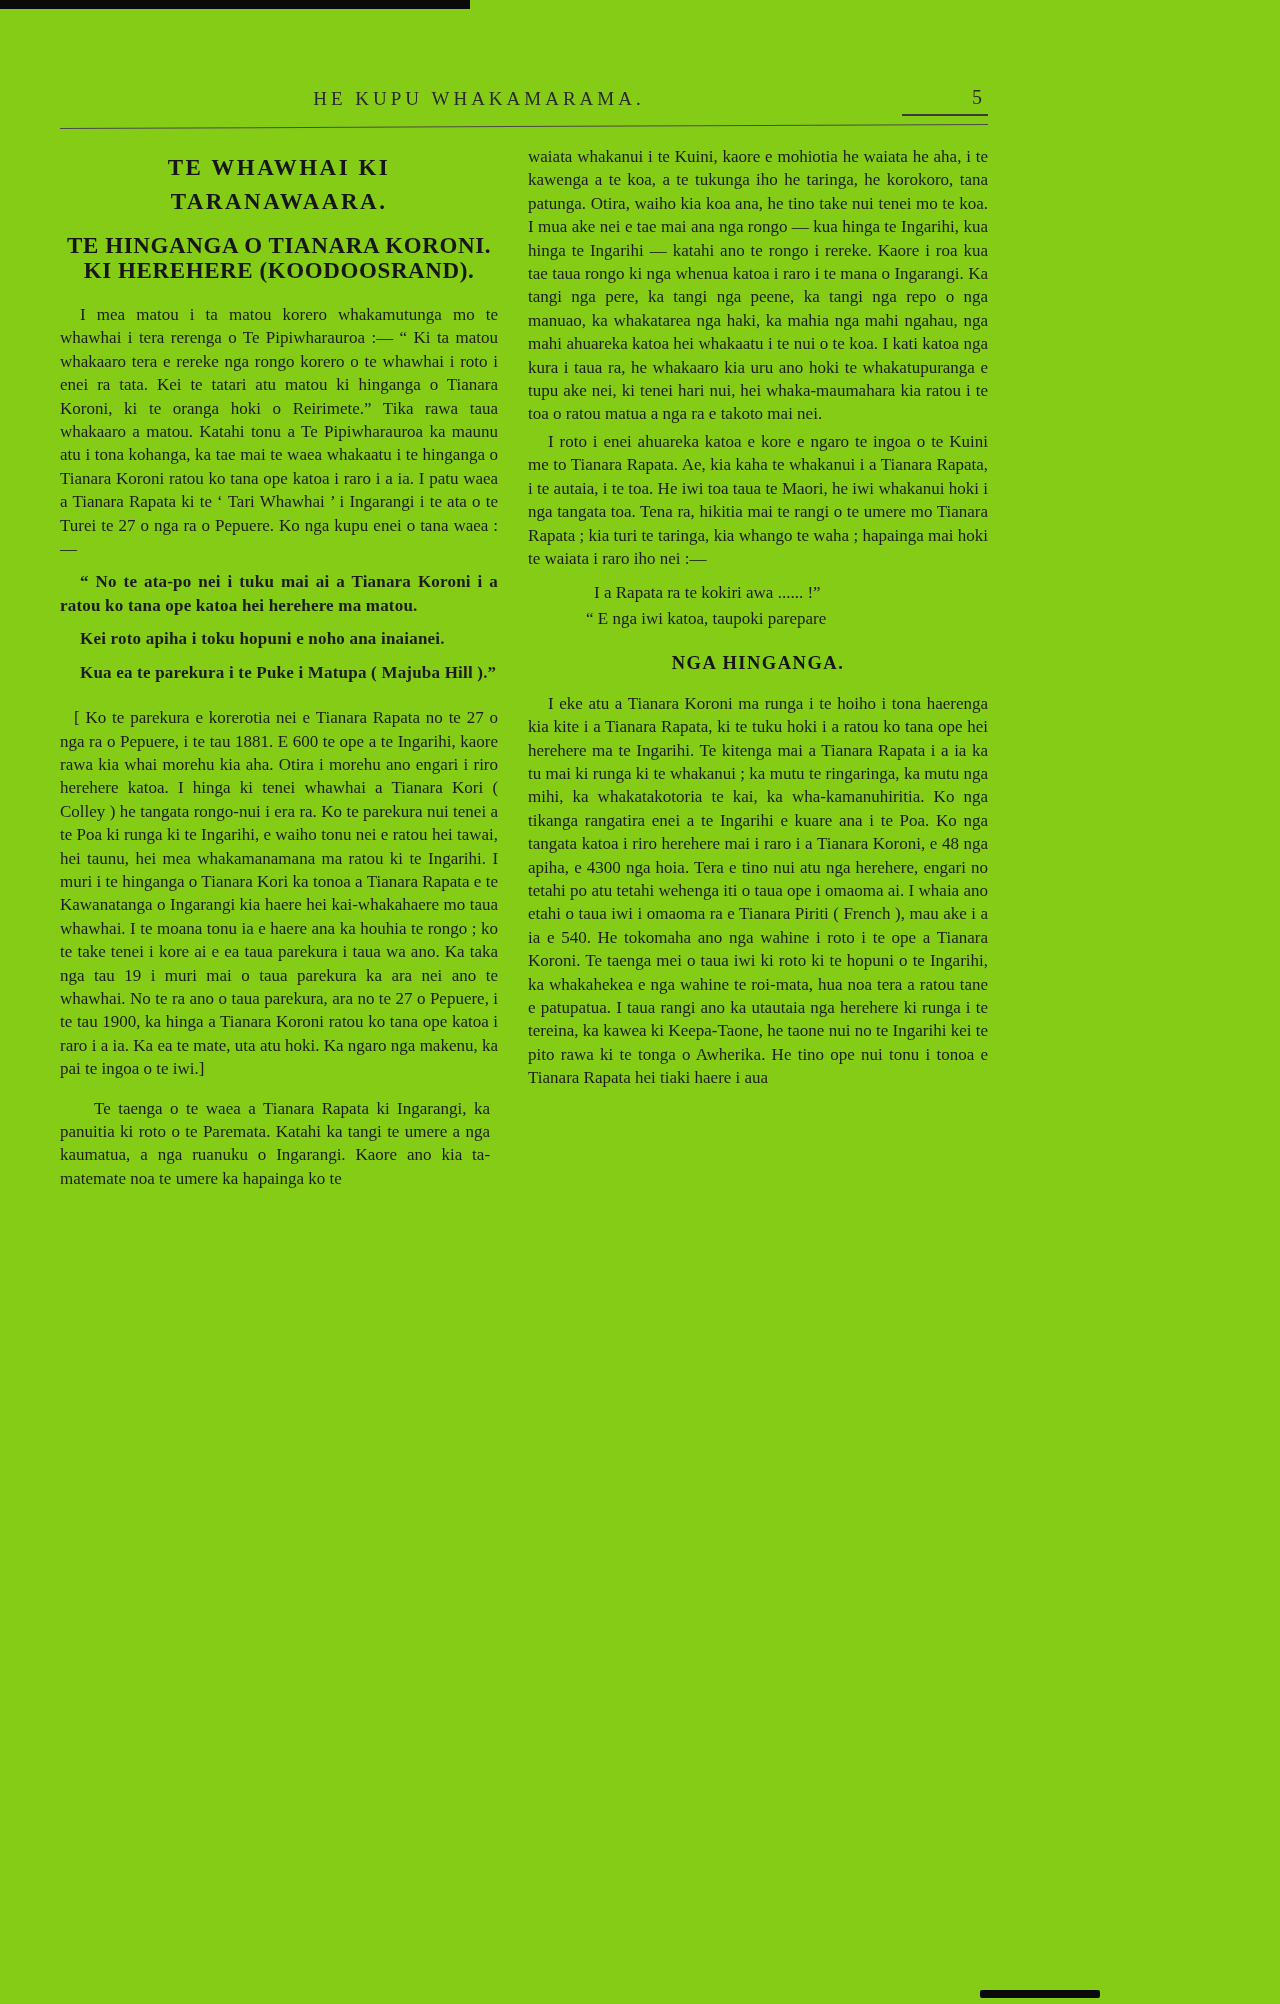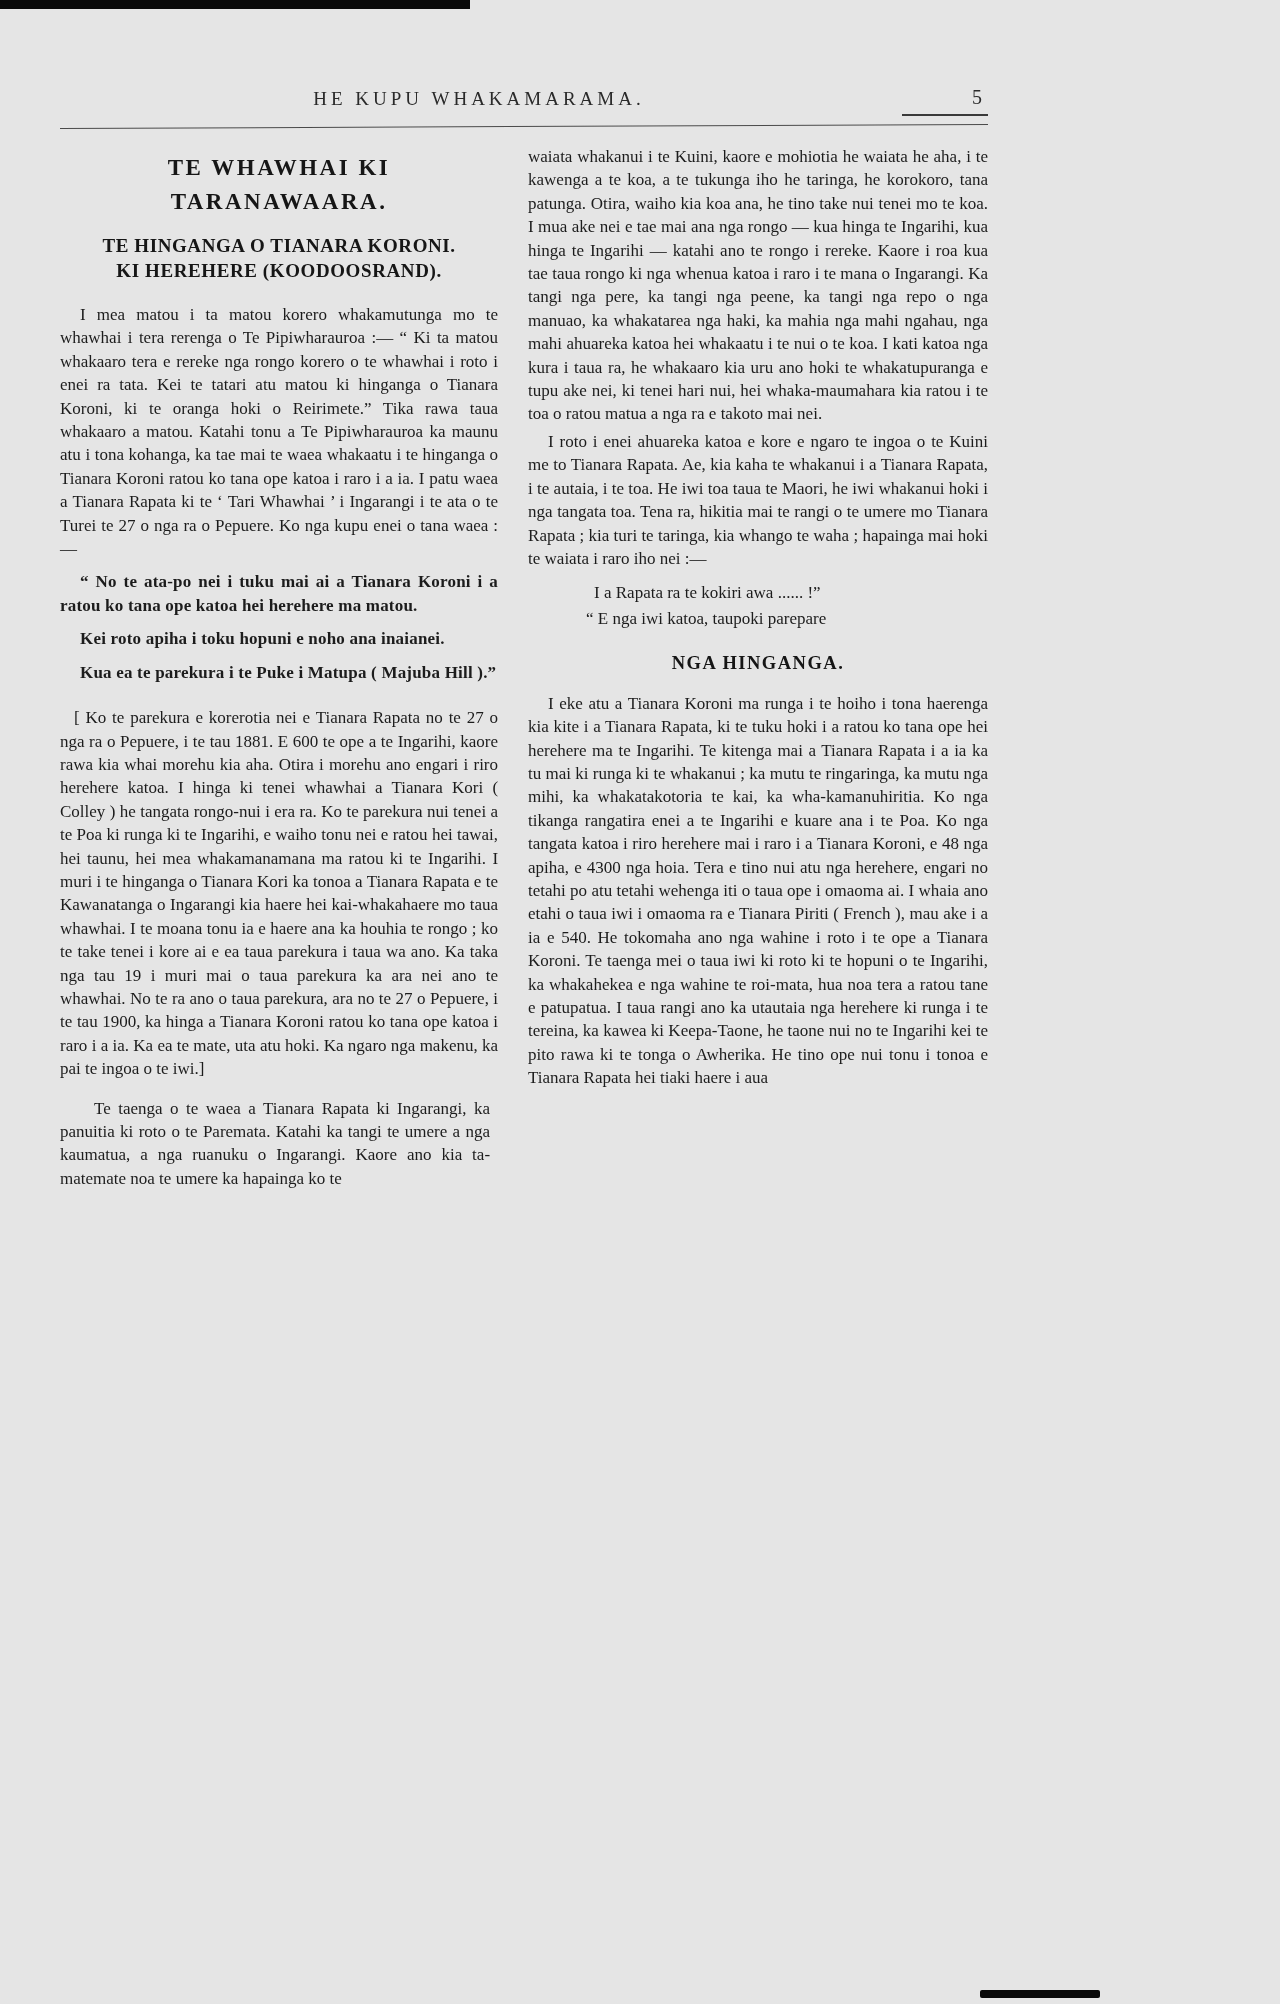--- a/index.html
+++ b/index.html
@@ -9,21 +9,21 @@
     width: 1280px;
     height: 2004px;
     overflow: hidden;
     font-family: "Liberation Serif", "DejaVu Serif", serif;
     color: #1c1c1c;
   }
   .page {
     position: relative;
     width: 1280px;
     height: 2004px;
-    background: #e5e5e5;
+    background: #84cc16;
   }
   .scan-edge-top {
     position: absolute;
     top: 0; left: 0;
     width: 470px; height: 9px;
     background: #0a0a0a;
   }
   .scan-mark-bottom {
     position: absolute;
     right: 180px; bottom: 6px;
@@ -88,21 +88,21 @@
     font-weight: bold;
     font-size: 23px;
     letter-spacing: 2.5px;
     line-height: 34px;
     margin: 6px 0 14px 0;
     color: #161616;
   }
   .article-subtitle {
     text-align: center;
     font-weight: bold;
-    font-size: 19px;
+    font-size: 23px;
     letter-spacing: 0.6px;
     line-height: 25px;
     margin: 0 0 20px 0;
     color: #161616;
   }
   p.body-par {
     margin: 0 0 4px 0;
     text-indent: 20px;
   }
   p.no-indent { text-indent: 0; }

